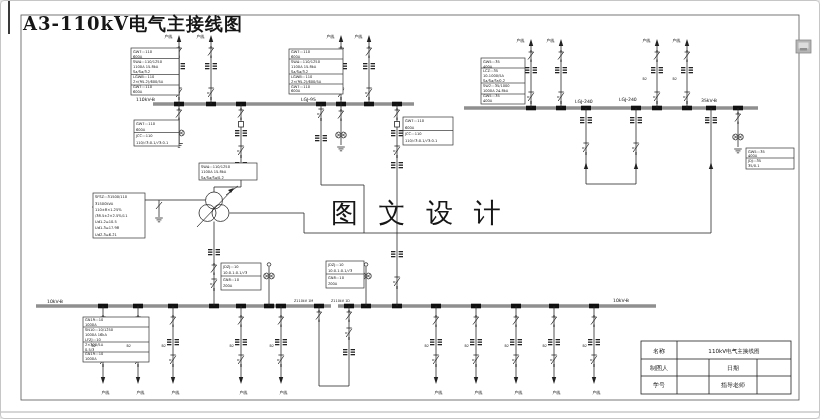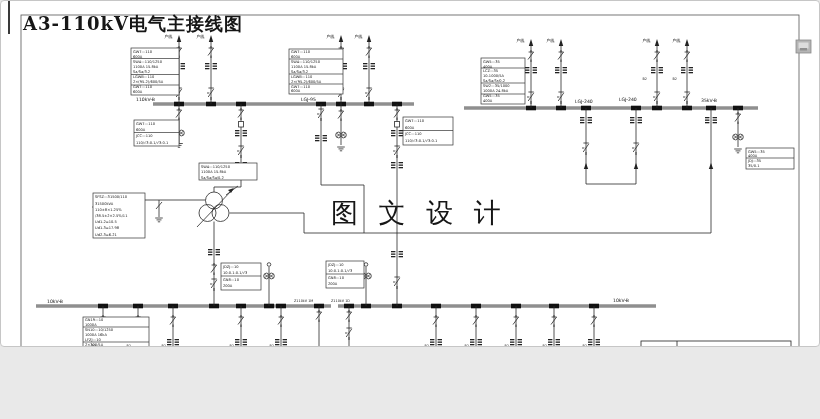--- a/index.html
+++ b/index.html
@@ -1,16 +1,16 @@
 <!DOCTYPE html>
 <html><head>
 <meta charset="utf-8">
 <style>
   html,body{margin:0;padding:0;background:#e9e9e9;}
-  .canvas{position:relative;width:820px;height:347px;background:#ffffff;border:1px solid #c6c6c6;border-radius:4px;box-sizing:border-box;overflow:hidden;font-family:"DejaVu Sans",sans-serif;text-decoration:underline;}
+  .canvas{position:relative;width:820px;height:419px;background:#ffffff;border:1px solid #c6c6c6;border-radius:4px;box-sizing:border-box;overflow:hidden;font-family:"DejaVu Sans",sans-serif;text-decoration:underline;}
   svg{position:absolute;left:0;top:0;}
   svg text{fill:#161616;font-family:"DejaVu Sans",sans-serif;}
   .t-title{font-family:"DejaVu Serif",serif;font-weight:bold;letter-spacing:1px;}
   .t-mark{font-family:"DejaVu Serif",serif;letter-spacing:6px;}
   .boxline{font-size:3.6px;}
   .buslab{font-size:4.6px;}
   .tiny{font-size:3.4px;}
   .out{font-size:4.2px;}
   .tb{font-size:6px;}
 </style>

